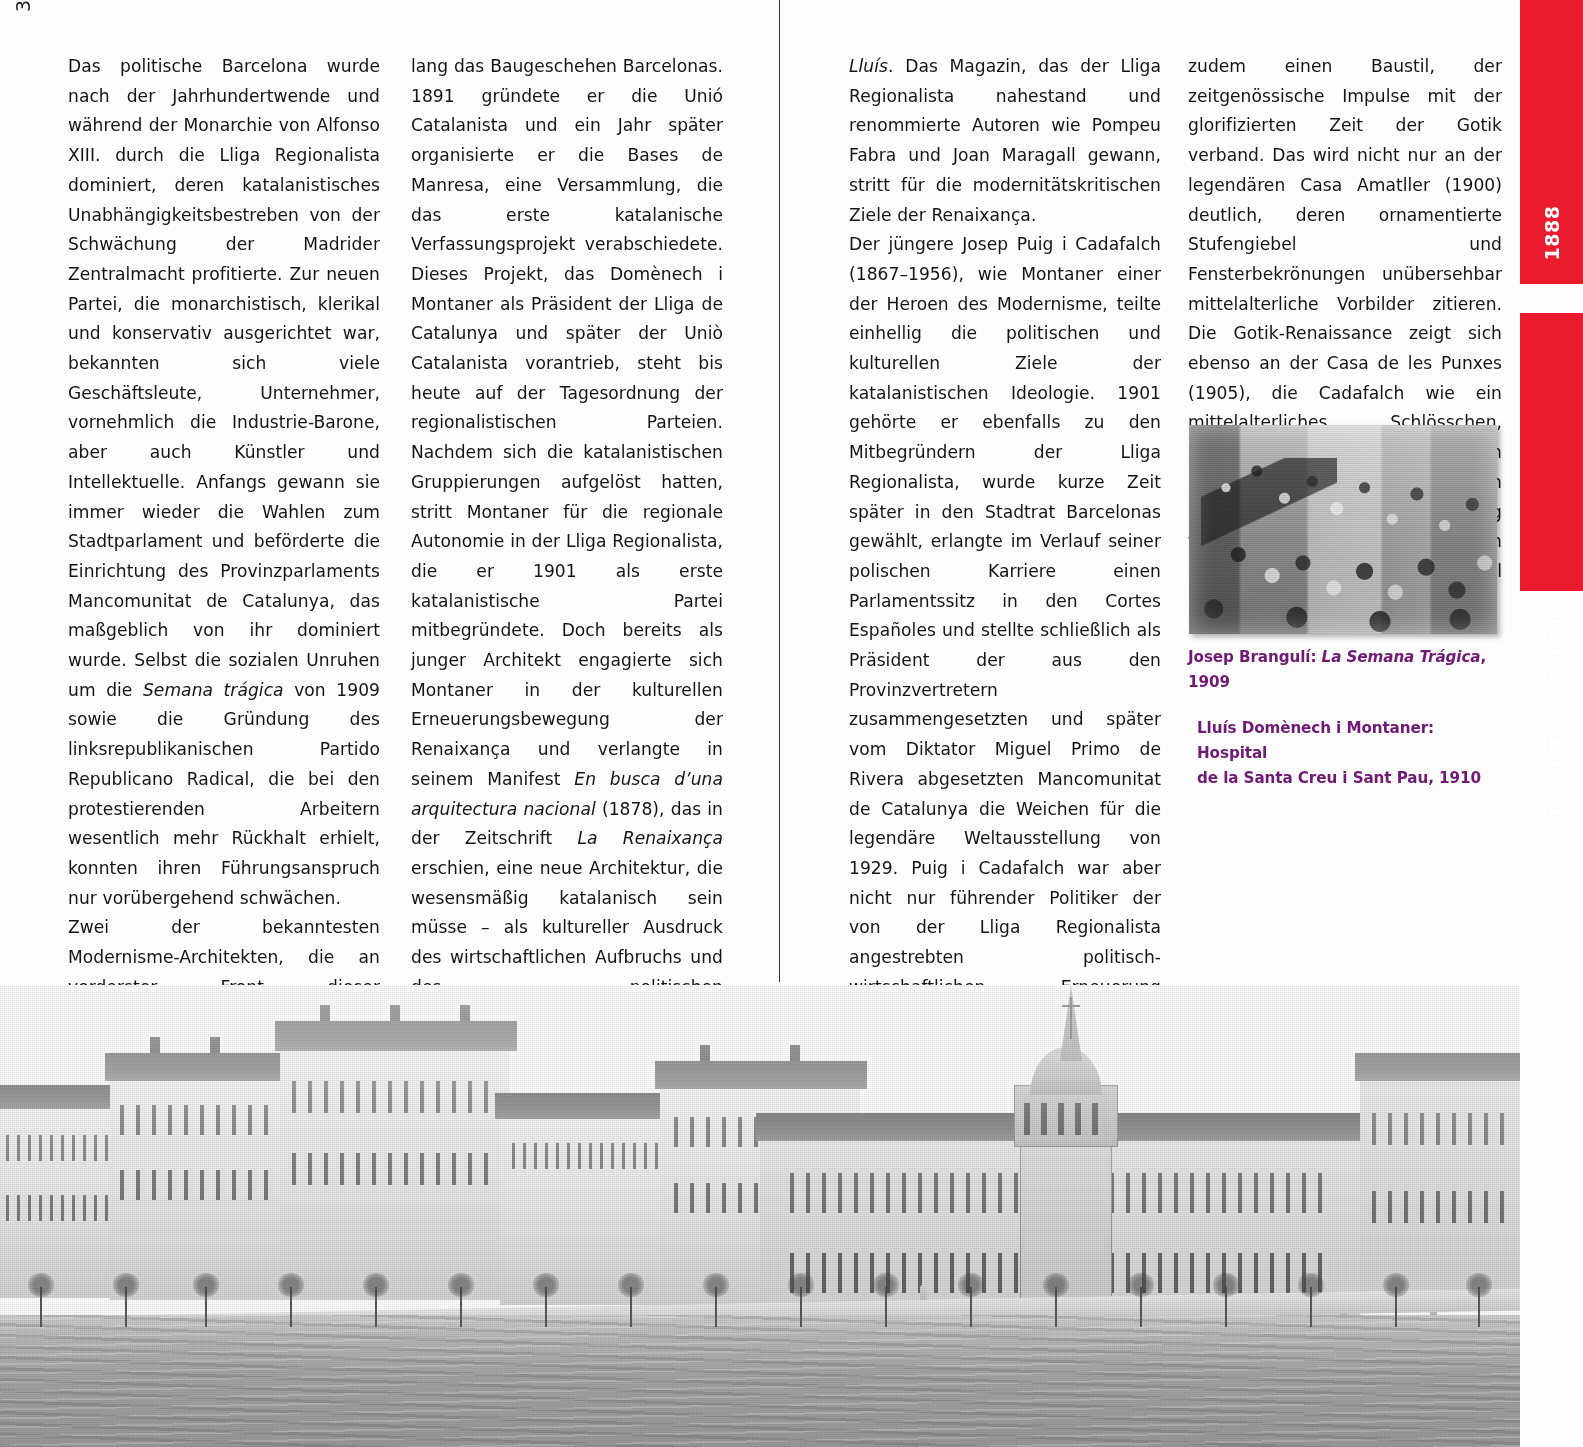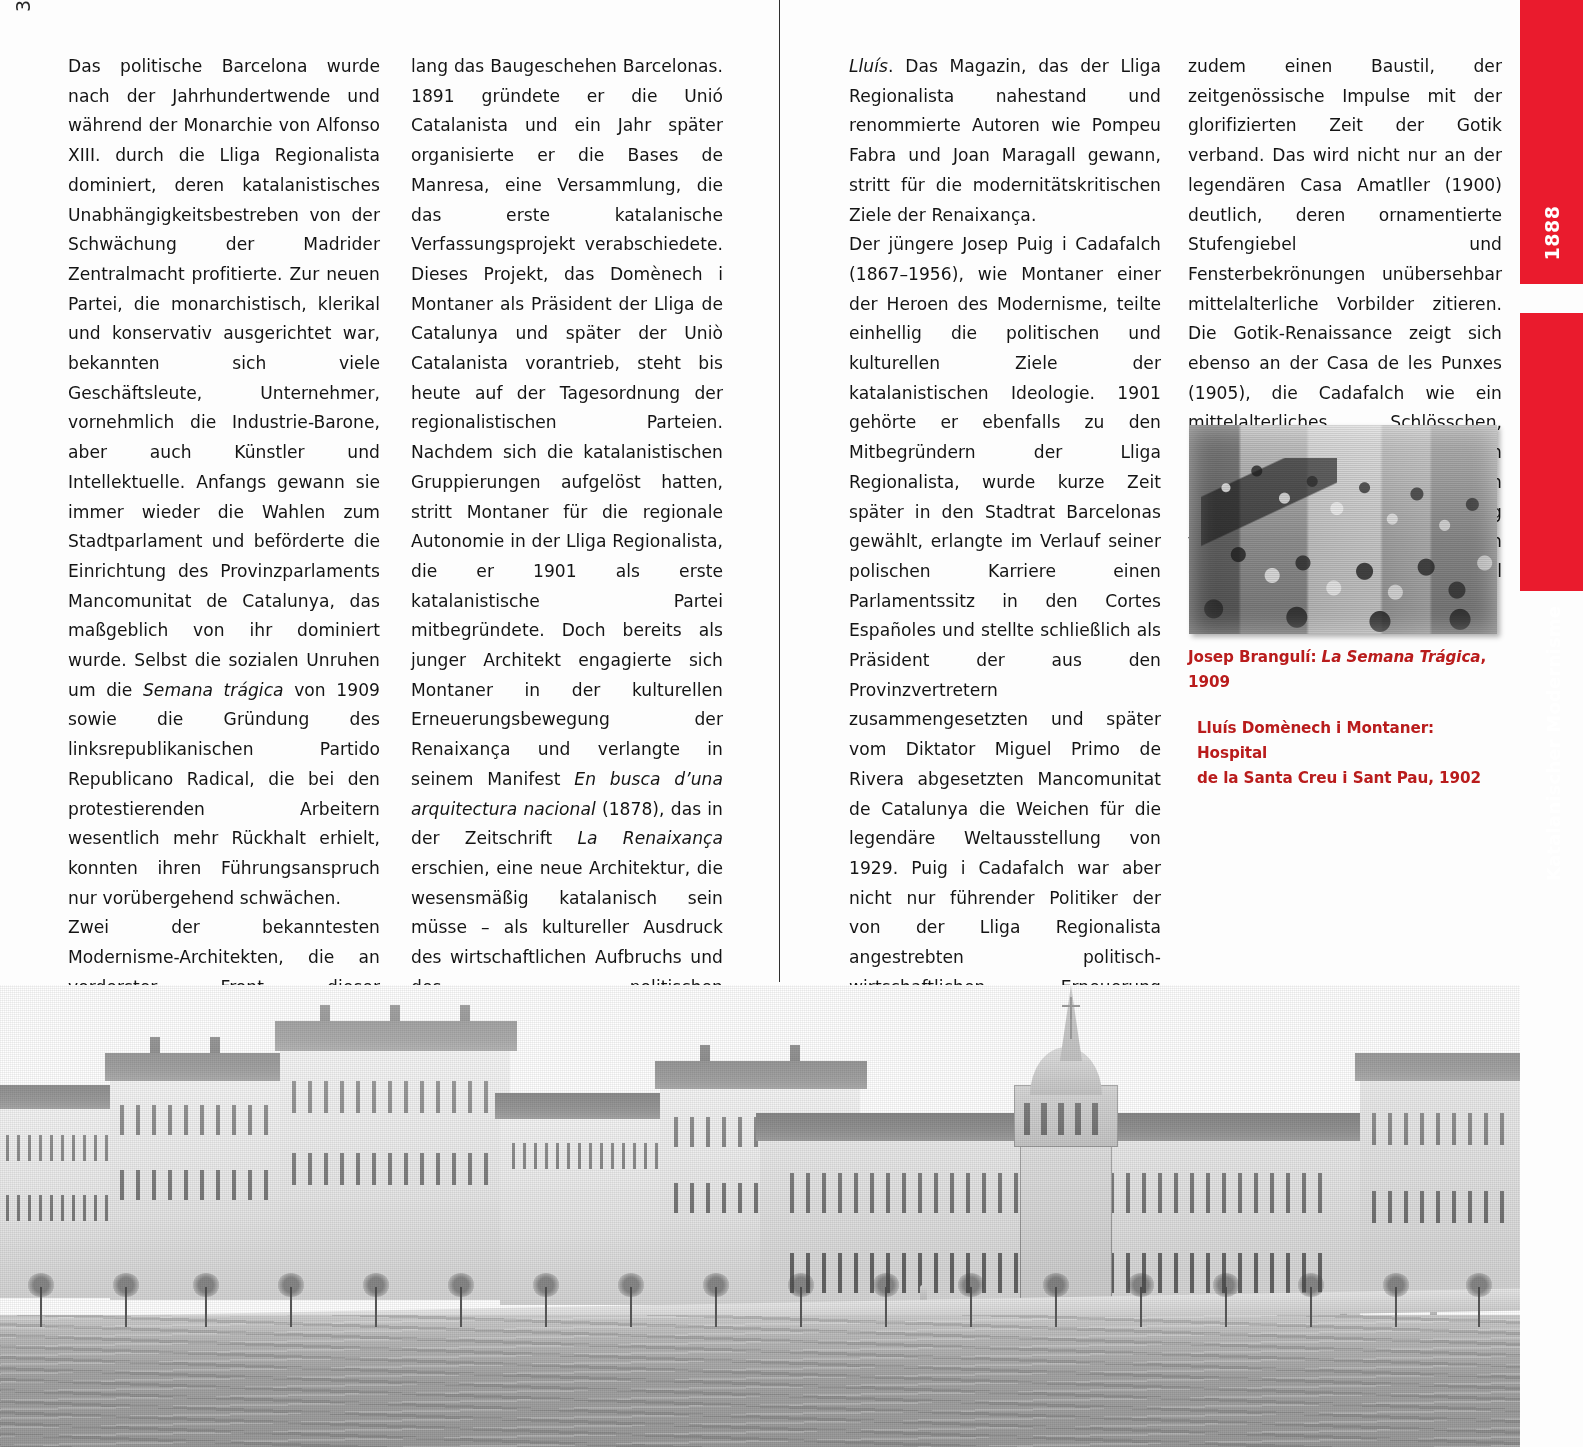--- a/index.html
+++ b/index.html
@@ -139,21 +139,21 @@
     mix-blend-mode:multiply;
   }
   .ps-vig { box-shadow: inset 0 0 26px rgba(255,255,255,0.45); }
 
   
   .caption {
     position:absolute;
     font-family:"DejaVu Sans", sans-serif;
     font-size:15.2px;
     font-weight:700;
-    color:#b91c1c;
+    color:#701a75;
     line-height:25px;
     letter-spacing:-0.1px;
   }
   .caption em { font-style:italic; }
   .cap1 { left:1188px; top:645px; width:330px; }
   .cap2 { left:1188px; top:716px; width:300px;margin-left:9px; }
 
   
   .pano {
     position:absolute; left:0; top:985px; width:1520px; height:462px;
@@ -296,21 +296,21 @@
     <div class="ps-cart"></div>
     <div class="ps-layer ps-crowd"></div>
     <div class="ps-layer ps-grain"></div>
     <div class="ps-layer ps-vig"></div>
   </div>
 
   <div class="caption cap1"><span>Josep Brangulí: </span><em>La Semana Trágica</em><span>, 1909</span></div>
 
   <div class="caption cap2">
     <div>Lluís Domènech i Montaner: Hospital</div>
-    <div>de la Santa Creu i Sant Pau, 1902</div>
+    <div>de la Santa Creu i Sant Pau, 1910</div>
   </div>
 
   <div class="gutter"></div>
 
   <div class="pano">
     <div class="pl sky"></div>
 
     <div class="pl pav" style="left:0px; top:118px; width:120px; height:195px;"></div>
     <div class="pl roof-dark" style="left:0px; top:100px; width:124px; height:24px;"></div>
     <div class="pl wins-sm" style="left:6px; top:150px; width:110px; height:26px;"></div>

